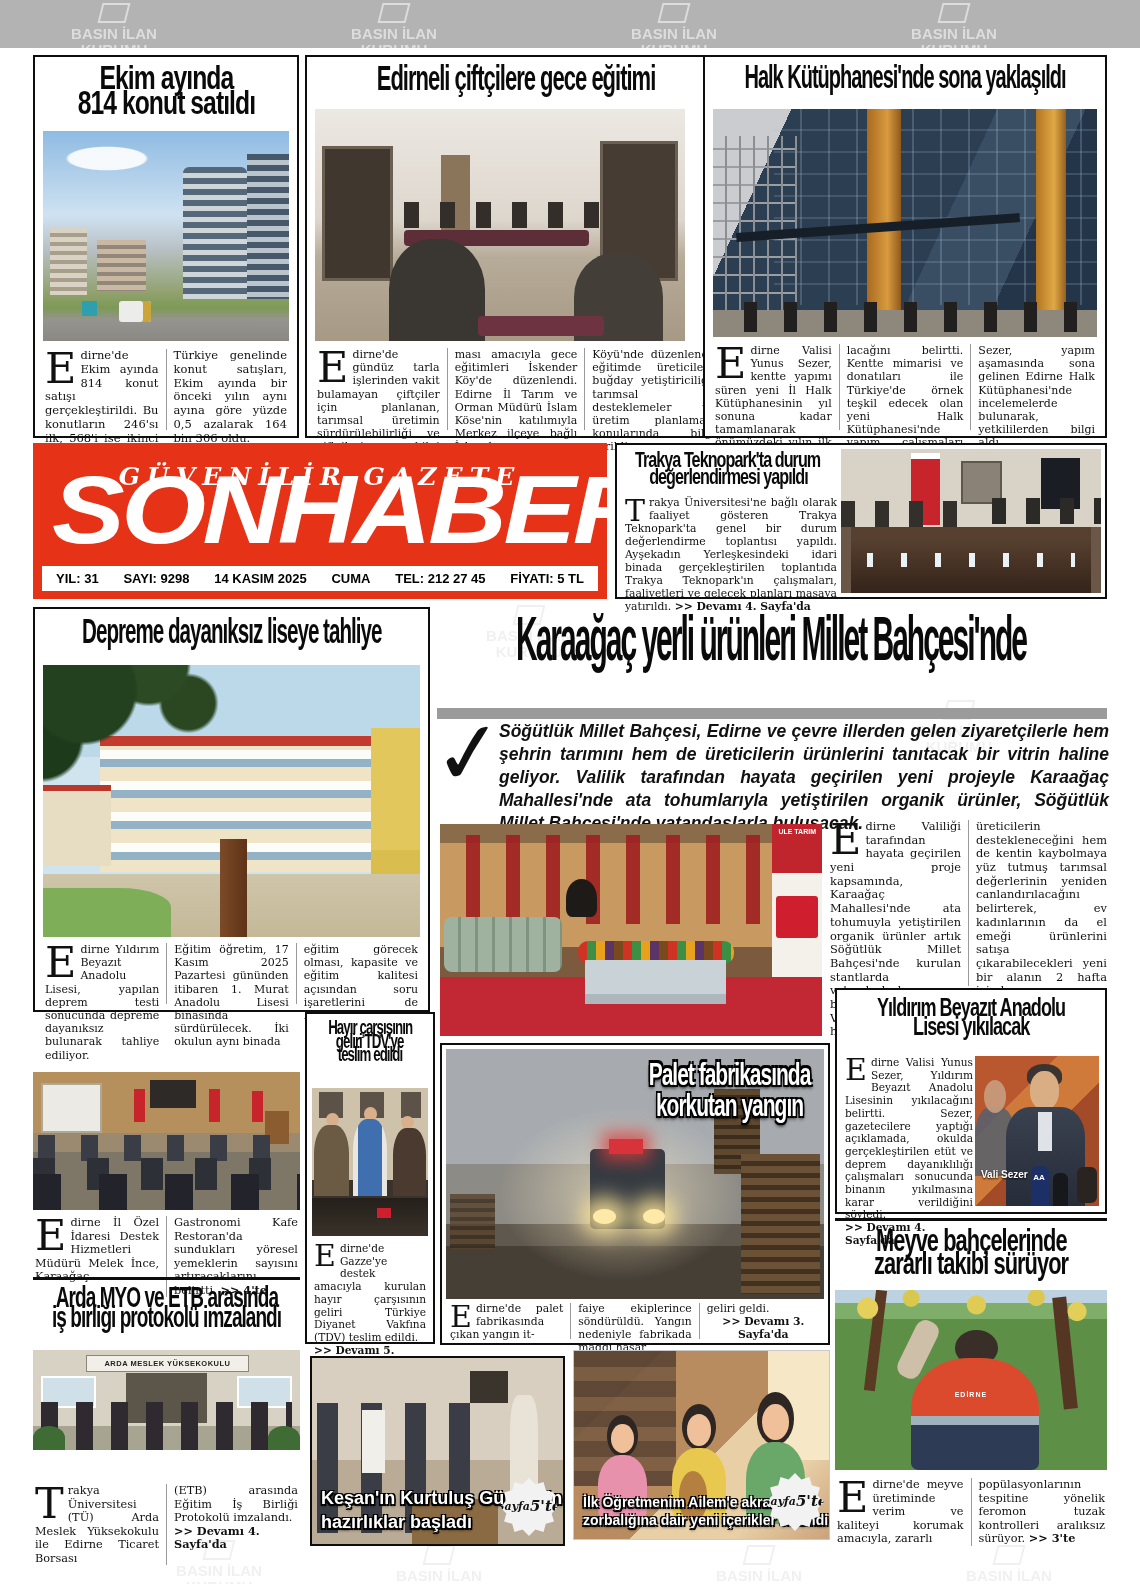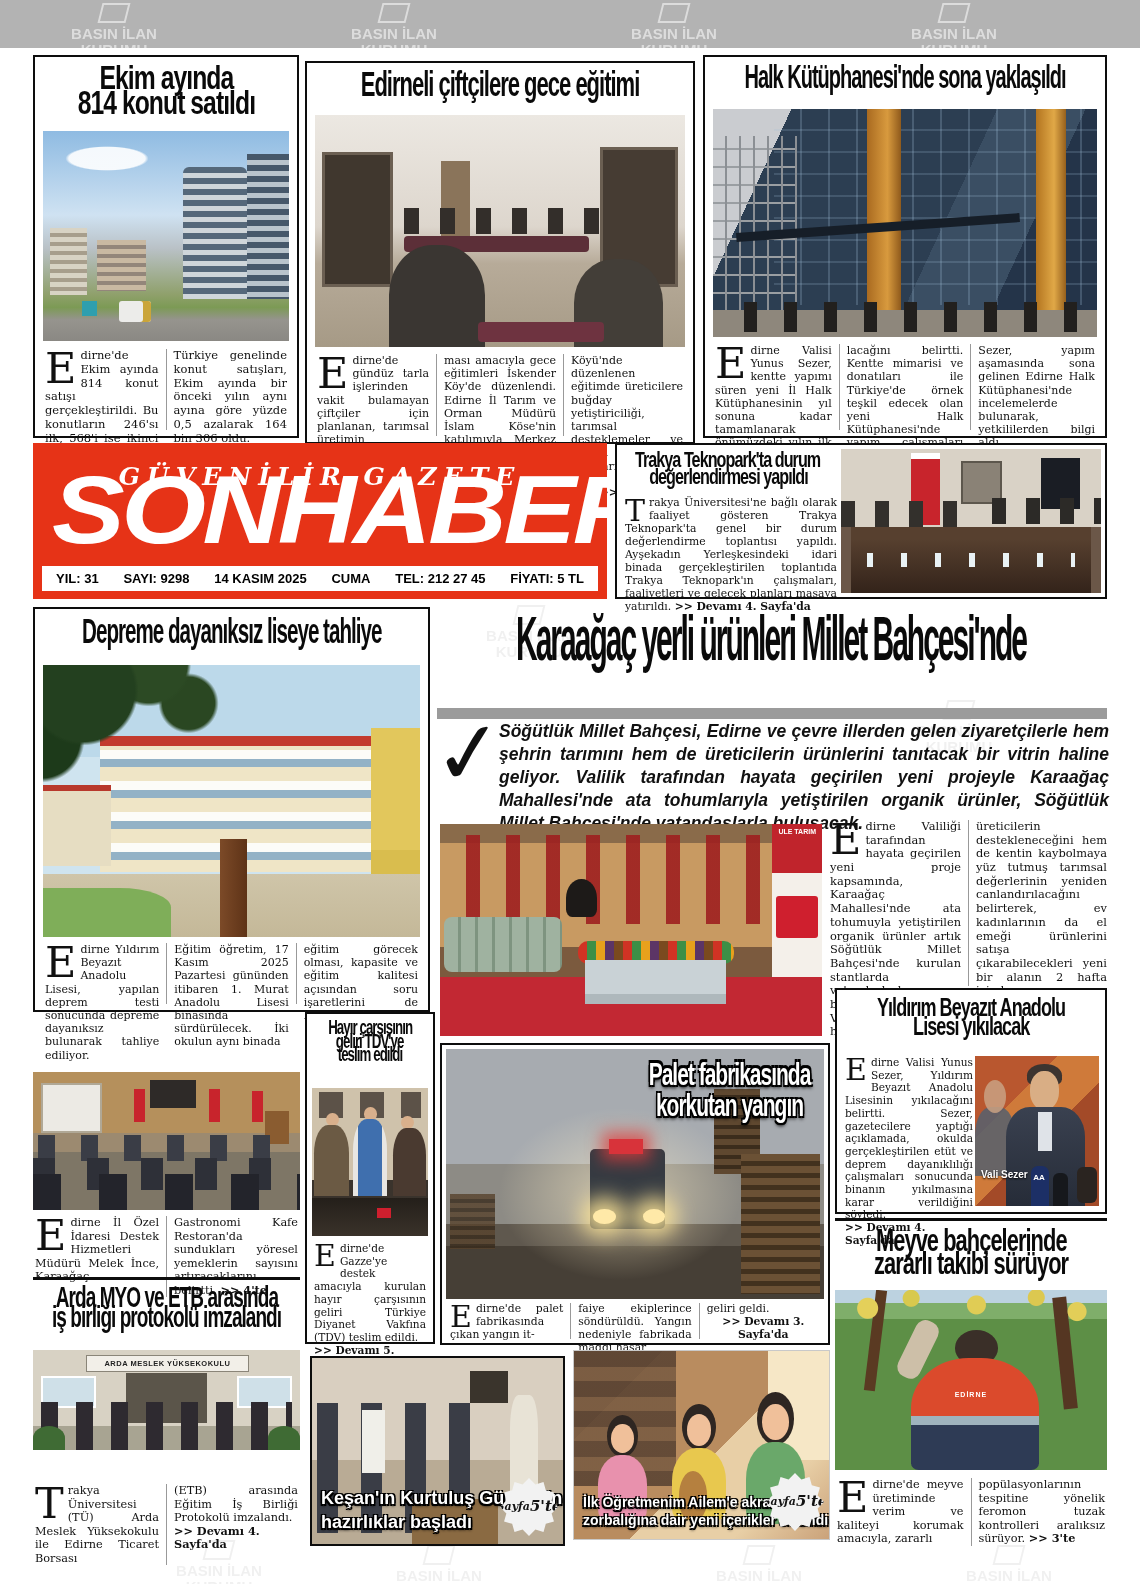--- a/index.html
+++ b/index.html
@@ -232,21 +232,21 @@
         <div class="t4"></div>
         <div class="van"></div>
         <div class="bin"></div>
     </div>
     <div class="bodytxt" style="left:10px;right:10px;top:292px;bottom:6px;font-size:11.5px">
       <div class="col"><span class="dc">E</span><span>dirne'de Ekim ayında 814 konut satışı gerçekleştirildi. Bu konutların 246'sı ilk, 568'i ise ikinci el satış olarak kayıtlara geçti.</span></div>
       <div class="col"><span>Türkiye genelinde konut satışları, Ekim ayında bir önceki yılın aynı ayına göre yüzde 0,5 azalarak 164 bin 306 oldu.</span> <span class="moreblk">&gt;&gt; Devamı 2. Sayfa'da</span></div>
     </div>
   </section>
 
-  <section class="box" style="left:305px;top:61px;width:390px;height:383px">
+  <section class="box" style="left:305px;top:55px;width:422px;height:383px">
     <div class="hl" style="top:4px;font-size:22px">
       <span style="transform:scale(1,1.62)">Edirneli çiftçilere gece eğitimi</span>
     </div>
     <div class="photo ph-ciftci" style="left:8px;top:52px;width:370px;height:232px">
       <div class="d1"></div>
         <div class="d2"></div>
         <div class="shf"></div>
         <div class="tb1"></div>
         <div class="c1"></div>
         <div class="fg1"></div>

